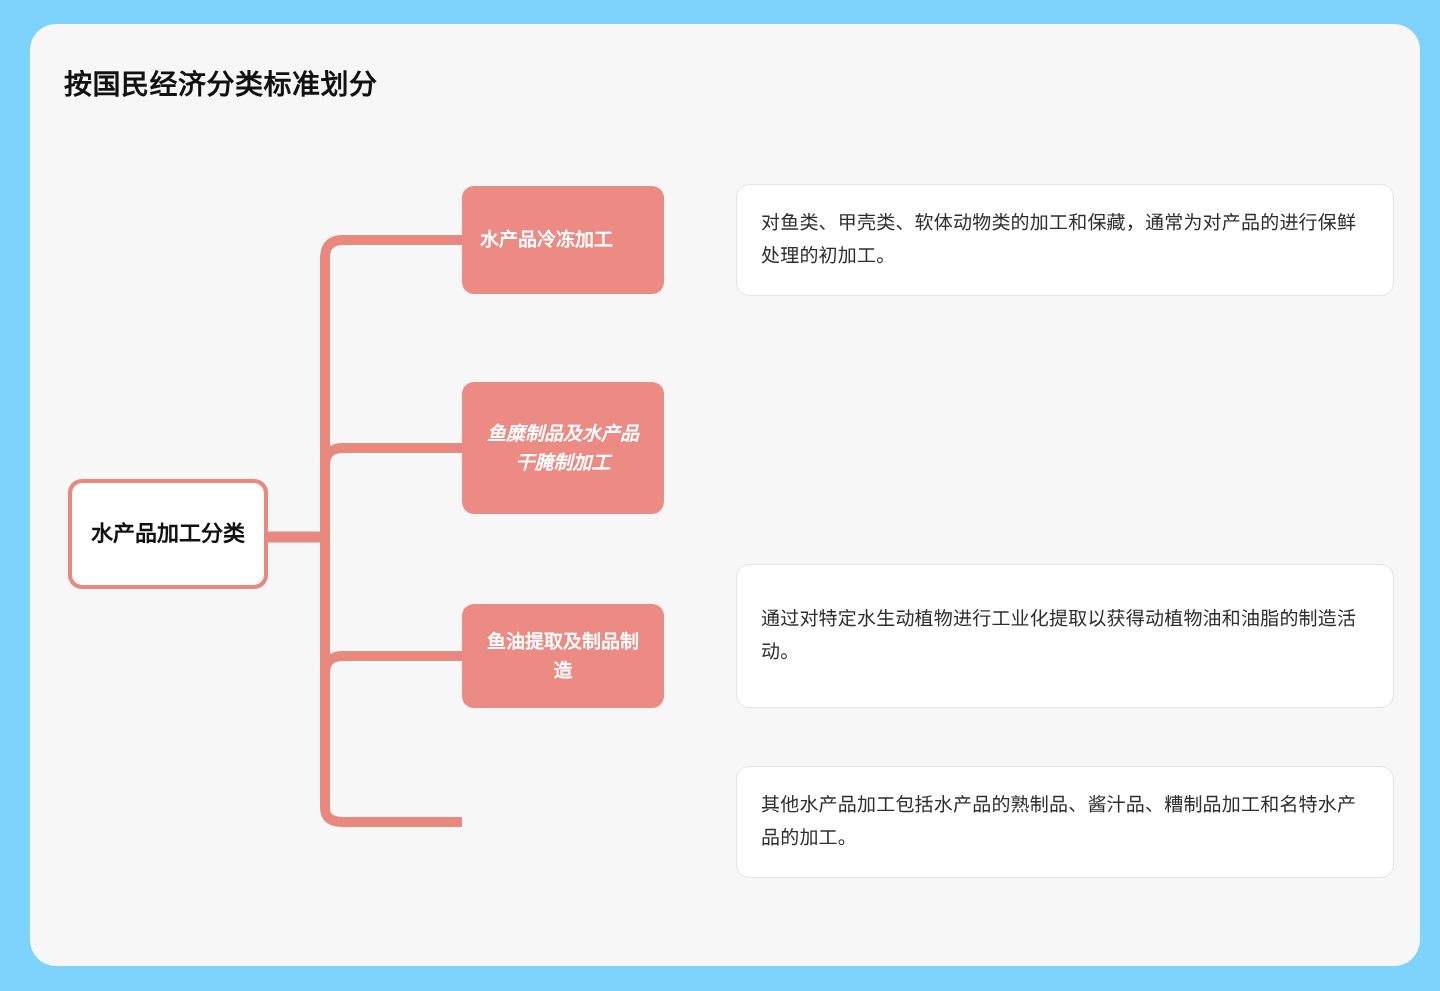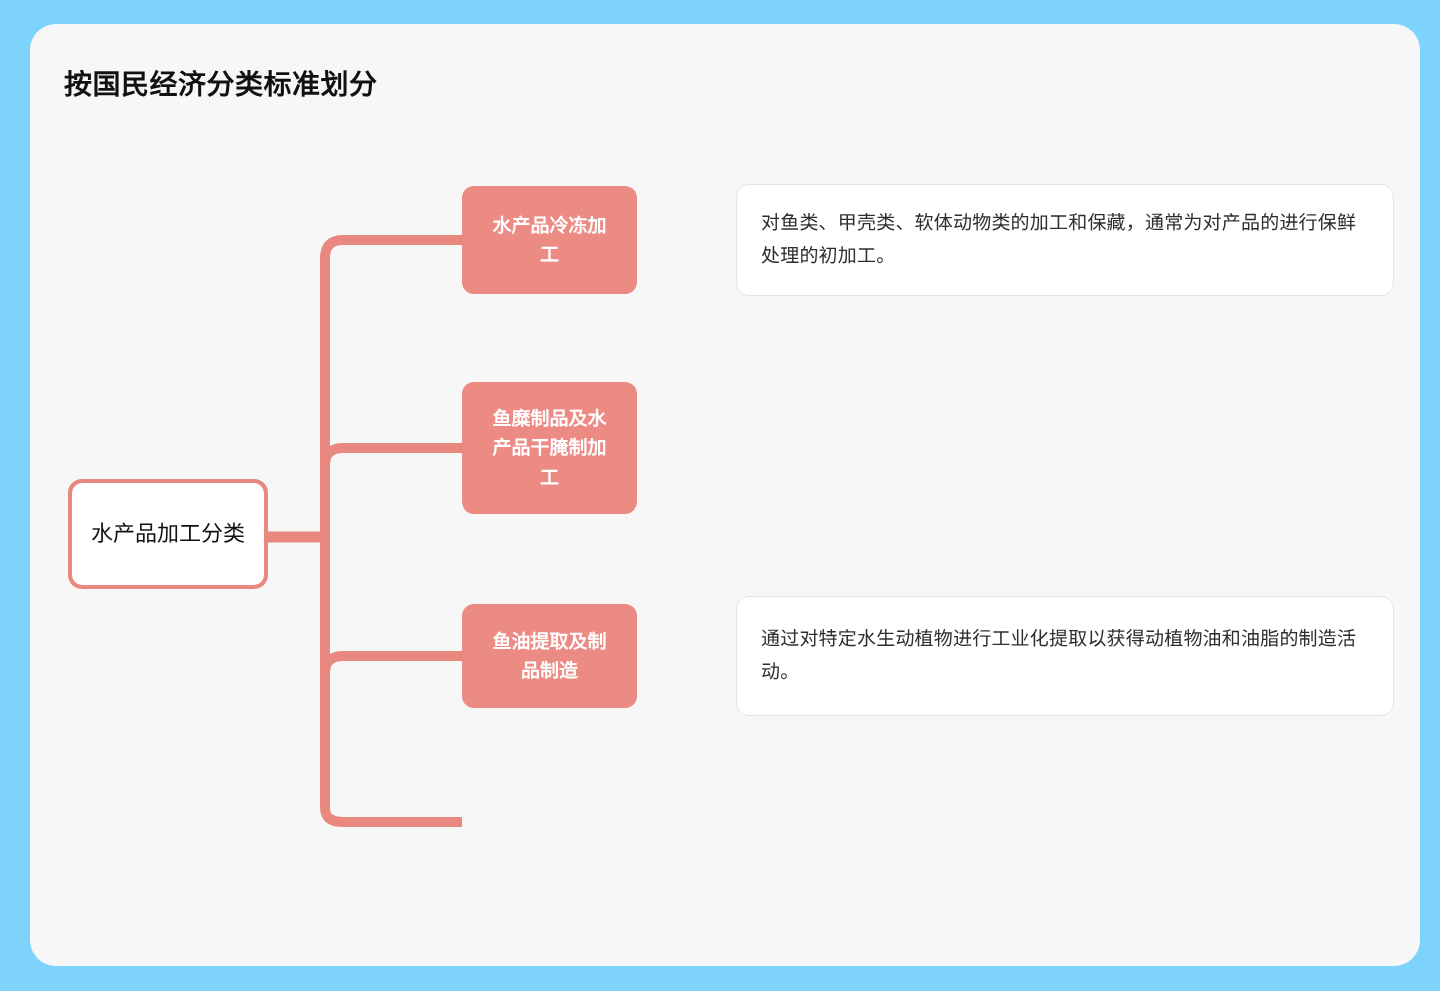--- a/index.html
+++ b/index.html
@@ -65,48 +65,48 @@
     border-radius: 14px;
     box-sizing: border-box;
     display: flex;
     align-items: center;
     justify-content: center;
     text-align: center;
     padding: 0 14px;
   }
   .root-node .txt {
     font-size: 22px;
-    font-weight: normal;
+    font-weight: bold;
     color: #111111;
     line-height: 1.45;
   }
 
   
   .branch-node {
     position: absolute;
     left: 462px;
-    width: 175px;
+    width: 202px;
     background: #ec8a84;
     border-radius: 12px;
     box-sizing: border-box;
     display: flex;
     align-items: center;
     justify-content: flex-start;
     text-align: center;
-    padding: 0 28px;
+    padding: 0 18px;
   }
   .branch-node .txt {
     font-size: 19px;
     font-weight: bold;
     color: #ffffff;
     line-height: 1.55;
   }
 
   .bn0 { top: 186px;  height: 108px; }
-  .bn1 { top: 382px;  height: 132px; }
+  .bn1 { top: 382px;  height: 132px; font-style: italic; }
   .bn2 { top: 604px;  height: 104px; }
   .bn3 { top: 770px;  height: 104px; }
 
   
   .desc-box {
     position: absolute;
     left: 736px;
     width: 658px;
     background: #ffffff;
     border: 1.5px solid #e4e4e4;
@@ -119,21 +119,21 @@
   .desc-box .txt {
     font-size: 19px;
     font-weight: normal;
     color: #2e2e2e;
     line-height: 1.72;
     letter-spacing: 0.2px;
   }
 
   .db0 { top: 184px; height: 112px; }
   .db1 { top: 356px; height: 178px; }
-  .db2 { top: 596px; height: 120px; }
+  .db2 { top: 564px; height: 144px; }
   .db3 { top: 766px; height: 112px; }
 </style>
 </head>
 <body>
 
 <div class="canvas">
 
   <div class="card"></div>
 
   <div class="page-title">按国民经济分类标准划分</div>
@@ -178,14 +178,17 @@
   <div class="branch-node bn2">
     <span class="txt">鱼油提取及制品制造</span>
   </div>
 
   <div class="desc-box db0">
     <span class="txt">对鱼类、甲壳类、软体动物类的加工和保藏，通常为对产品的进行保鲜处理的初加工。</span>
   </div>
   <div class="desc-box db2">
     <span class="txt">通过对特定水生动植物进行工业化提取以获得动植物油和油脂的制造活动。</span>
   </div>
+  <div class="desc-box db3">
+    <span class="txt">其他水产品加工包括水产品的熟制品、酱汁品、糟制品加工和名特水产品的加工。</span>
+  </div>
 
 </div>
 
 </body></html>

